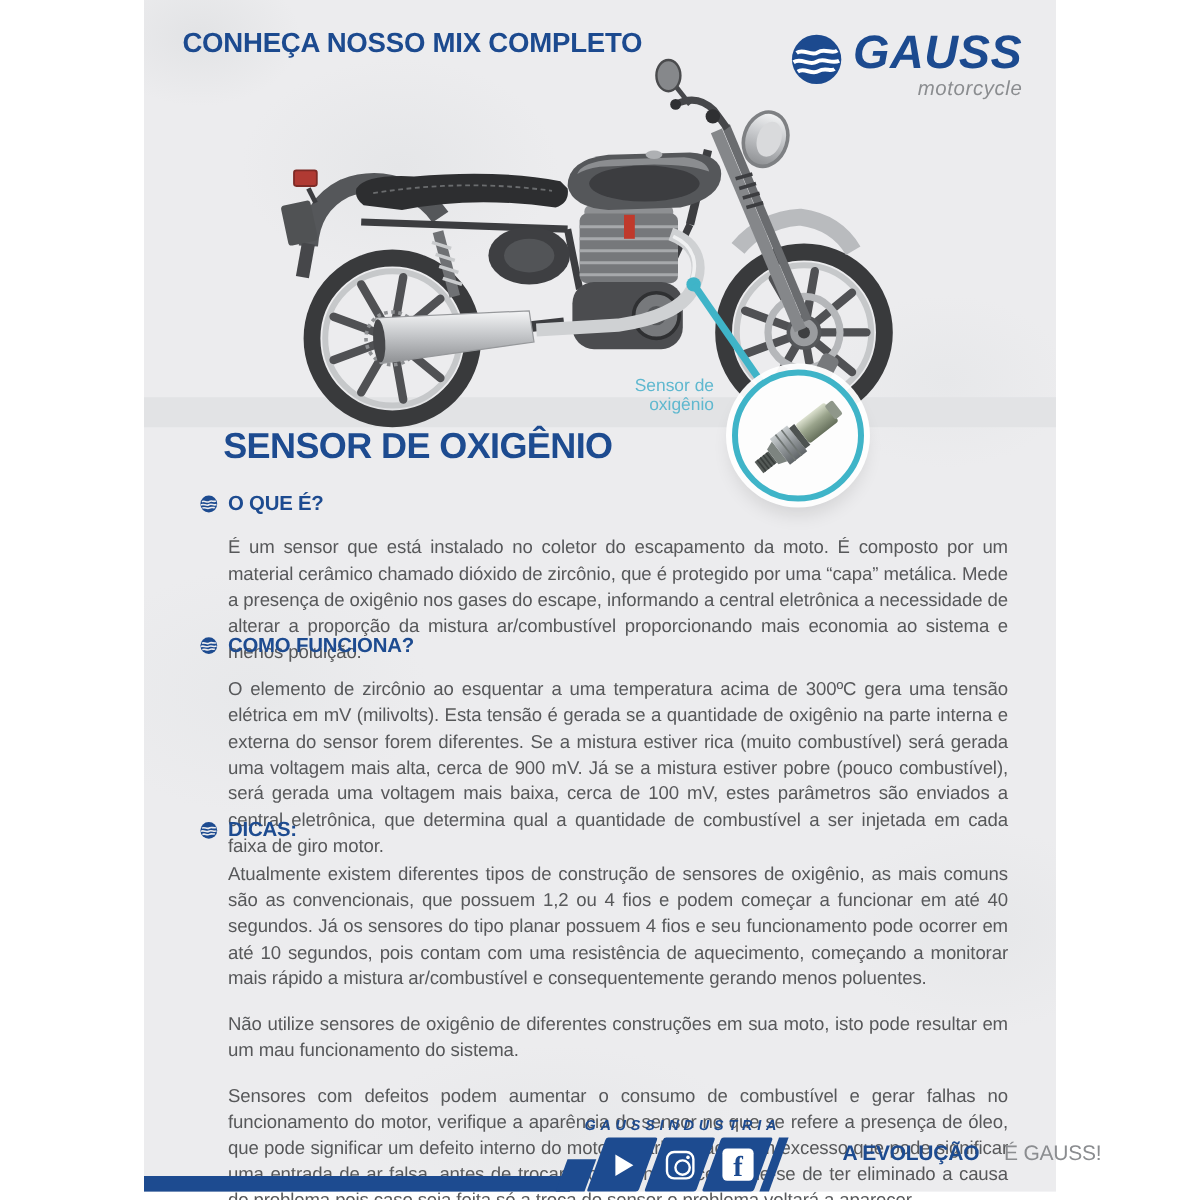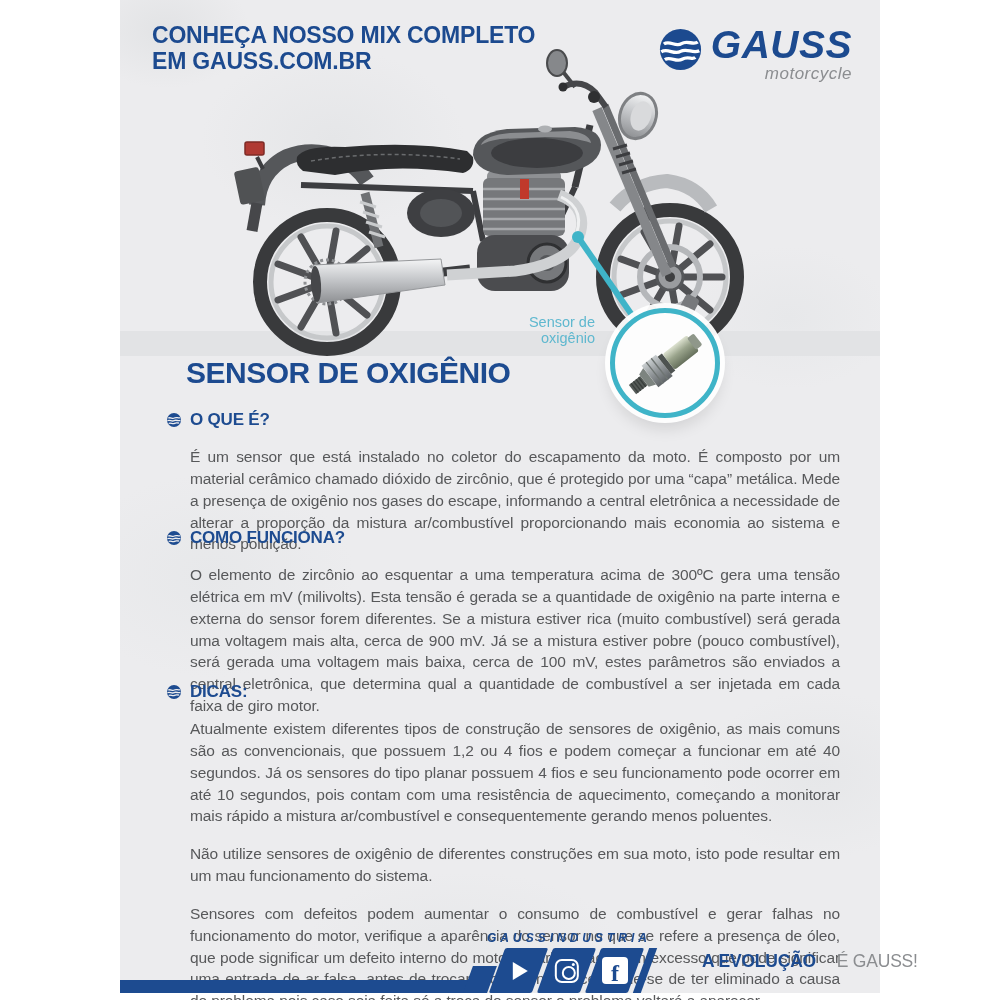--- a/index.html
+++ b/index.html
@@ -77,21 +77,20 @@
   .tagline .bold { font-weight:800; color:#1d4b90;padding-left:20px; }
   .tagline .rest { color:#8b8d90;padding-left:16px; }
 </style>
 </head>
 <body>
 
 <div class="content">
 
   <div class="promo">
     <div>CONHEÇA NOSSO MIX COMPLETO</div>
-    <div>EM GAUSS.COM.BR</div>
   </div>
 
   <div class="logo">
     <svg class="logo-globe" viewBox="0 0 24 24">
       <circle cx="12" cy="12" r="10.5" fill="#1c4a8f"></circle>
       <path d="M3.5,9.2 C6.5,7 9.5,11 12.5,9 C15.5,7 18.5,10 20.8,8.2" stroke="#ffffff" stroke-width="1.7" fill="none"></path>
       <path d="M2.2,13.2 C5.5,11 8.8,15 12,13 C15.2,11 18.3,14.3 21.6,12.6" stroke="#ffffff" stroke-width="1.7" fill="none"></path>
       <path d="M4,17.2 C6.8,15.2 9.8,18.8 12.8,17 C15.8,15.2 18,17.4 19.6,16.1" stroke="#ffffff" stroke-width="1.7" fill="none"></path>
     </svg>
     <div class="logo-text">

